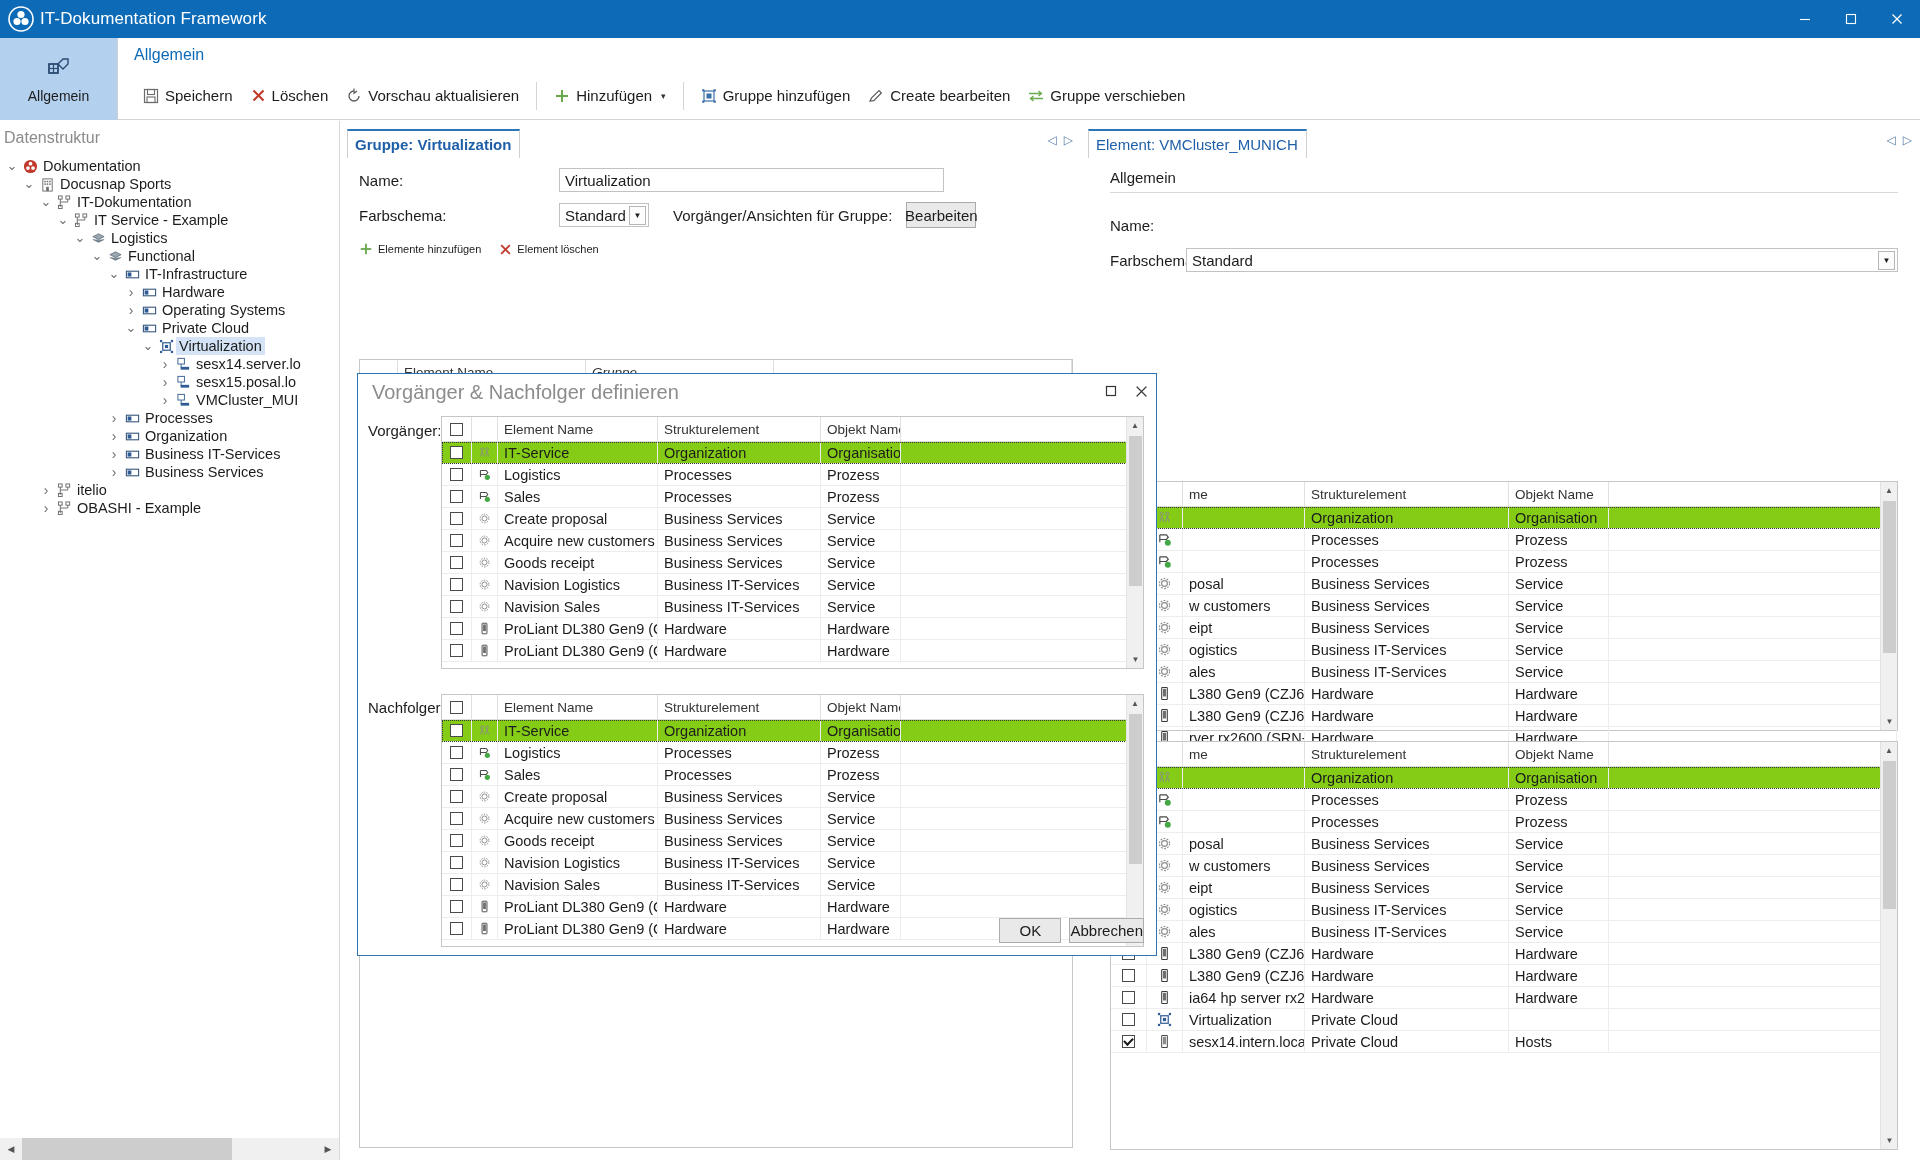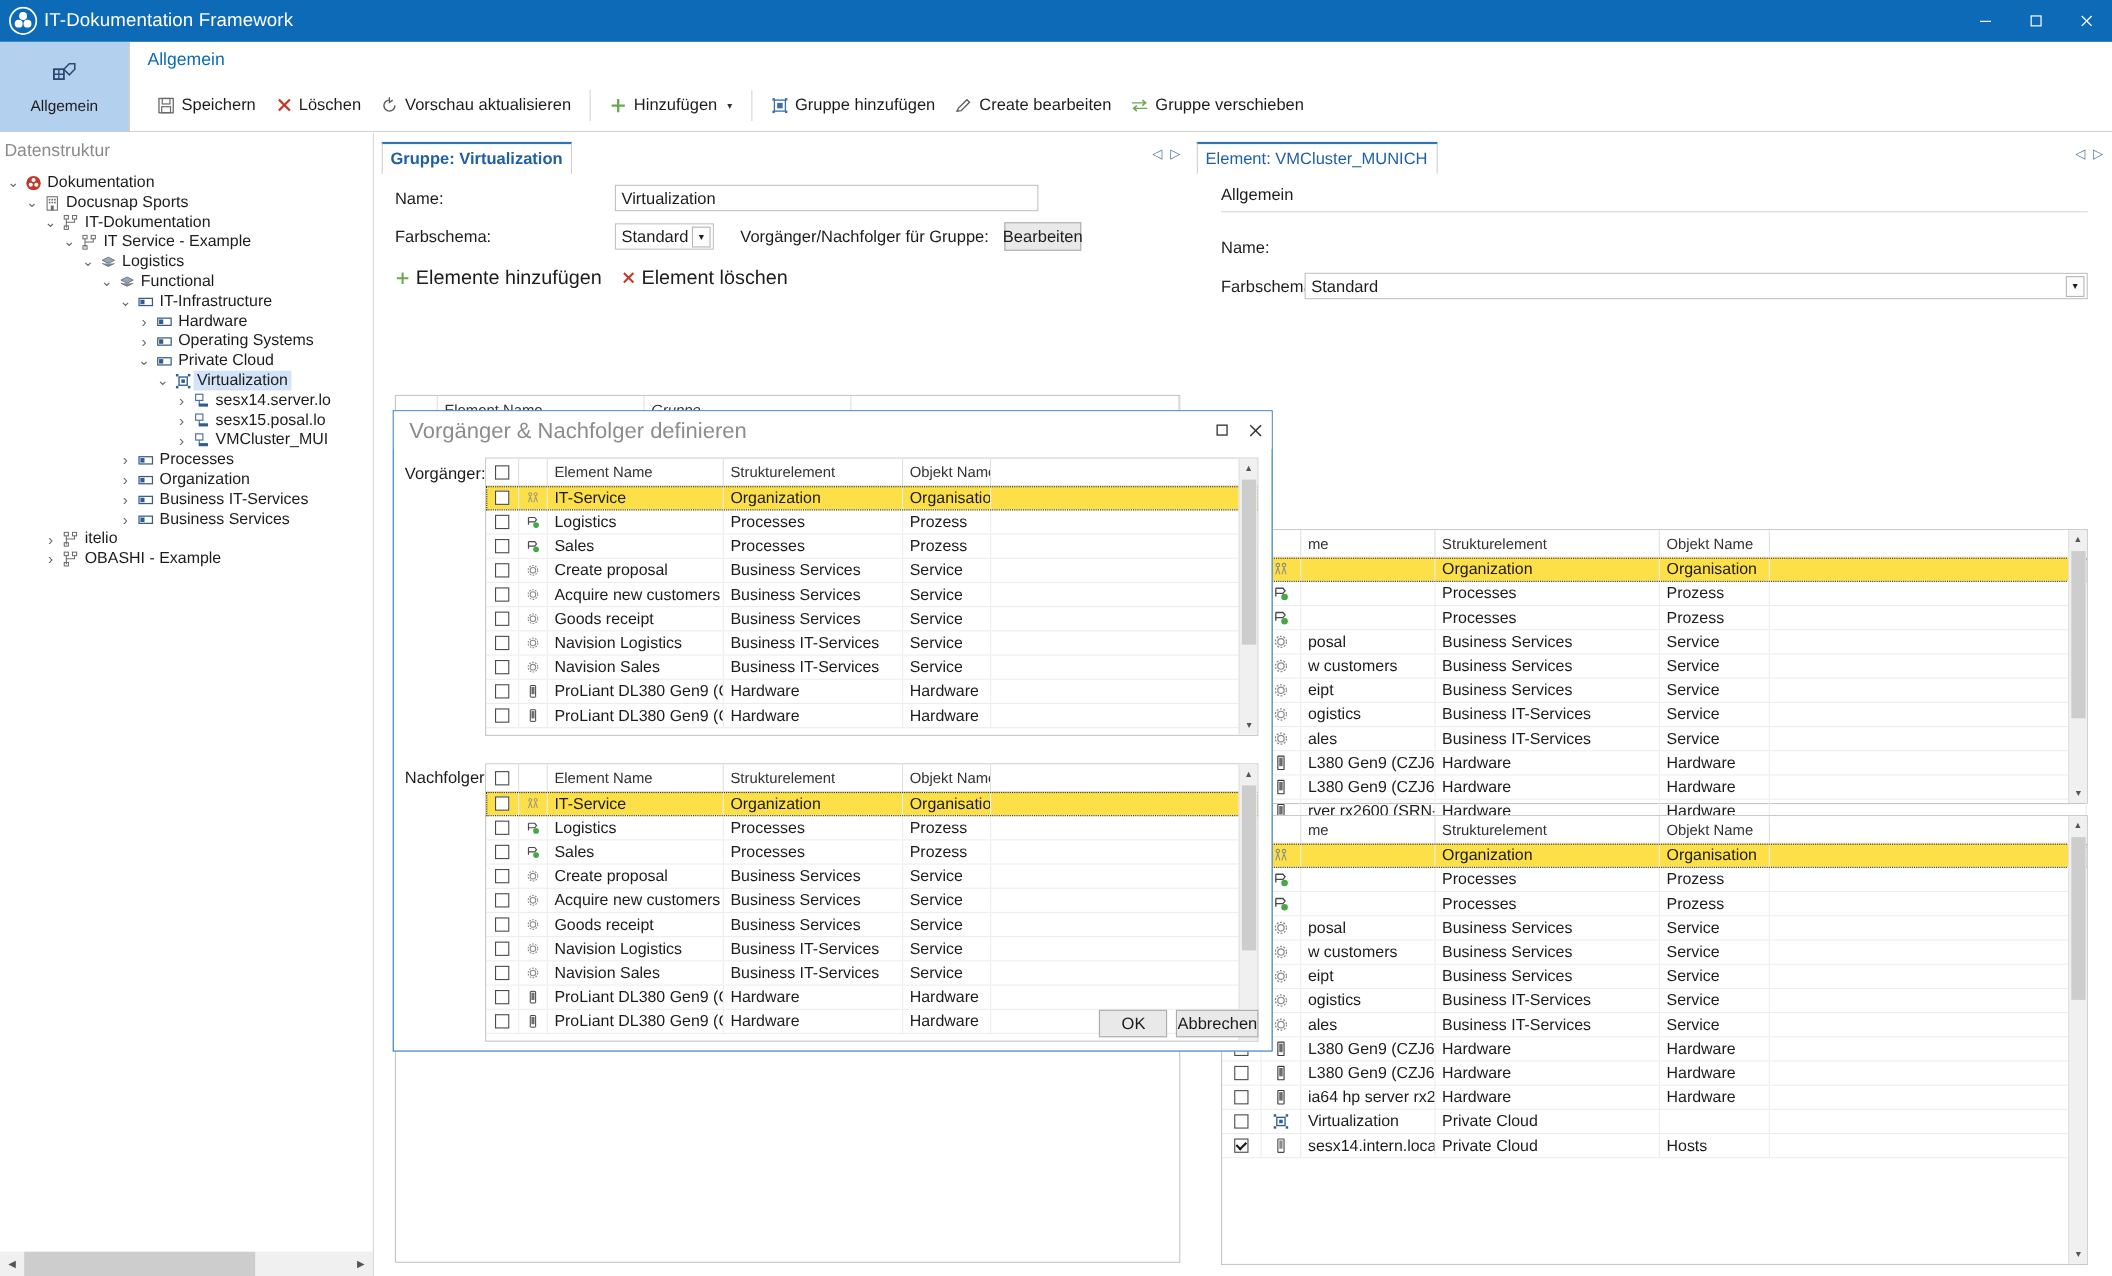--- a/index.html
+++ b/index.html
@@ -184,21 +184,21 @@
   }
   .btnstd {
     height: 26px; min-width: 70px;
     border: 1px solid #ababab; background: #e9e9e9;
     font-size: 15px;
     display: flex; align-items: center; justify-content: center;
     cursor: default;
   }
   .linkcmd {
     display: inline-flex; align-items: center;
-    font-size: 18px; margin-right: 18px;
+    font-size: 11px; margin-right: 18px;
     cursor: default;
     justify-content: space-between;
   }
   .linkcmd .ci { margin-right: 5px; display:flex; }
 
   
   .grid { border: 1px solid #c6c6c6; background: #fff; position: relative; }
   .grid .ghead {
     display: flex; height: 25px;
     border-bottom: 1px solid #ddd;
@@ -210,21 +210,21 @@
     padding: 4px 6px;
     display: flex; align-items: center;
     overflow: hidden; white-space: nowrap;
   }
   .grow {
     display: flex; height: 22px;
     border-bottom: 1px solid #ededed;
     font-size: 14.5px;
     align-items: stretch;
   }
-  .grow.hl { background: #fde047; text-align: right; }
+  .grow.hl { background: #84cc16; text-align: right; }
   .grow.focus { outline: 1px dotted #333; outline-offset: -1px; }
   .gcell {
     border-right: 1px solid #ededed;
     padding: 1px 6px;
     display: flex; align-items: center;
     overflow: hidden; white-space: nowrap;
   }
   .cbx {
     width: 13px; height: 13px; border: 1px solid #4a4a4a; background: #fff;
     display: inline-flex; align-items: center; justify-content: center;
@@ -658,21 +658,21 @@
       <span class="lab">Name:</span>
       <div class="txtin" style="width:385px;color:#1c1c1c;">Virtualization</div>
     </div>
 
     <div class="form-row">
       <span class="lab">Farbschema:</span>
       <div class="selin" style="width:90px;">
         <span>Standard</span>
         <span class="dd">▼</span>
       </div>
-      <span style="margin-left:24px;font-size:15px;">Vorgänger/Nachfolger für Gruppe:</span>
+      <span style="margin-left:24px;font-size:15px;">Vorgänger/Ansichten für Gruppe:</span>
       <div class="btnstd" style="margin-left:14px;width:68px;">Bearbeiten</div>
     </div>
 
     <div style="padding-left:18px;margin-top:14px;display:flex;align-items:center;">
       <span class="linkcmd">
         <span class="ci">
           <svg width="14" height="14" viewBox="0 0 16 16">
             <line x1="8" y1="2" x2="8" y2="14" stroke="#6aa84f" stroke-width="2.1"></line>
             <line x1="2" y1="8" x2="14" y2="8" stroke="#6aa84f" stroke-width="2.1"></line>
           </svg>

